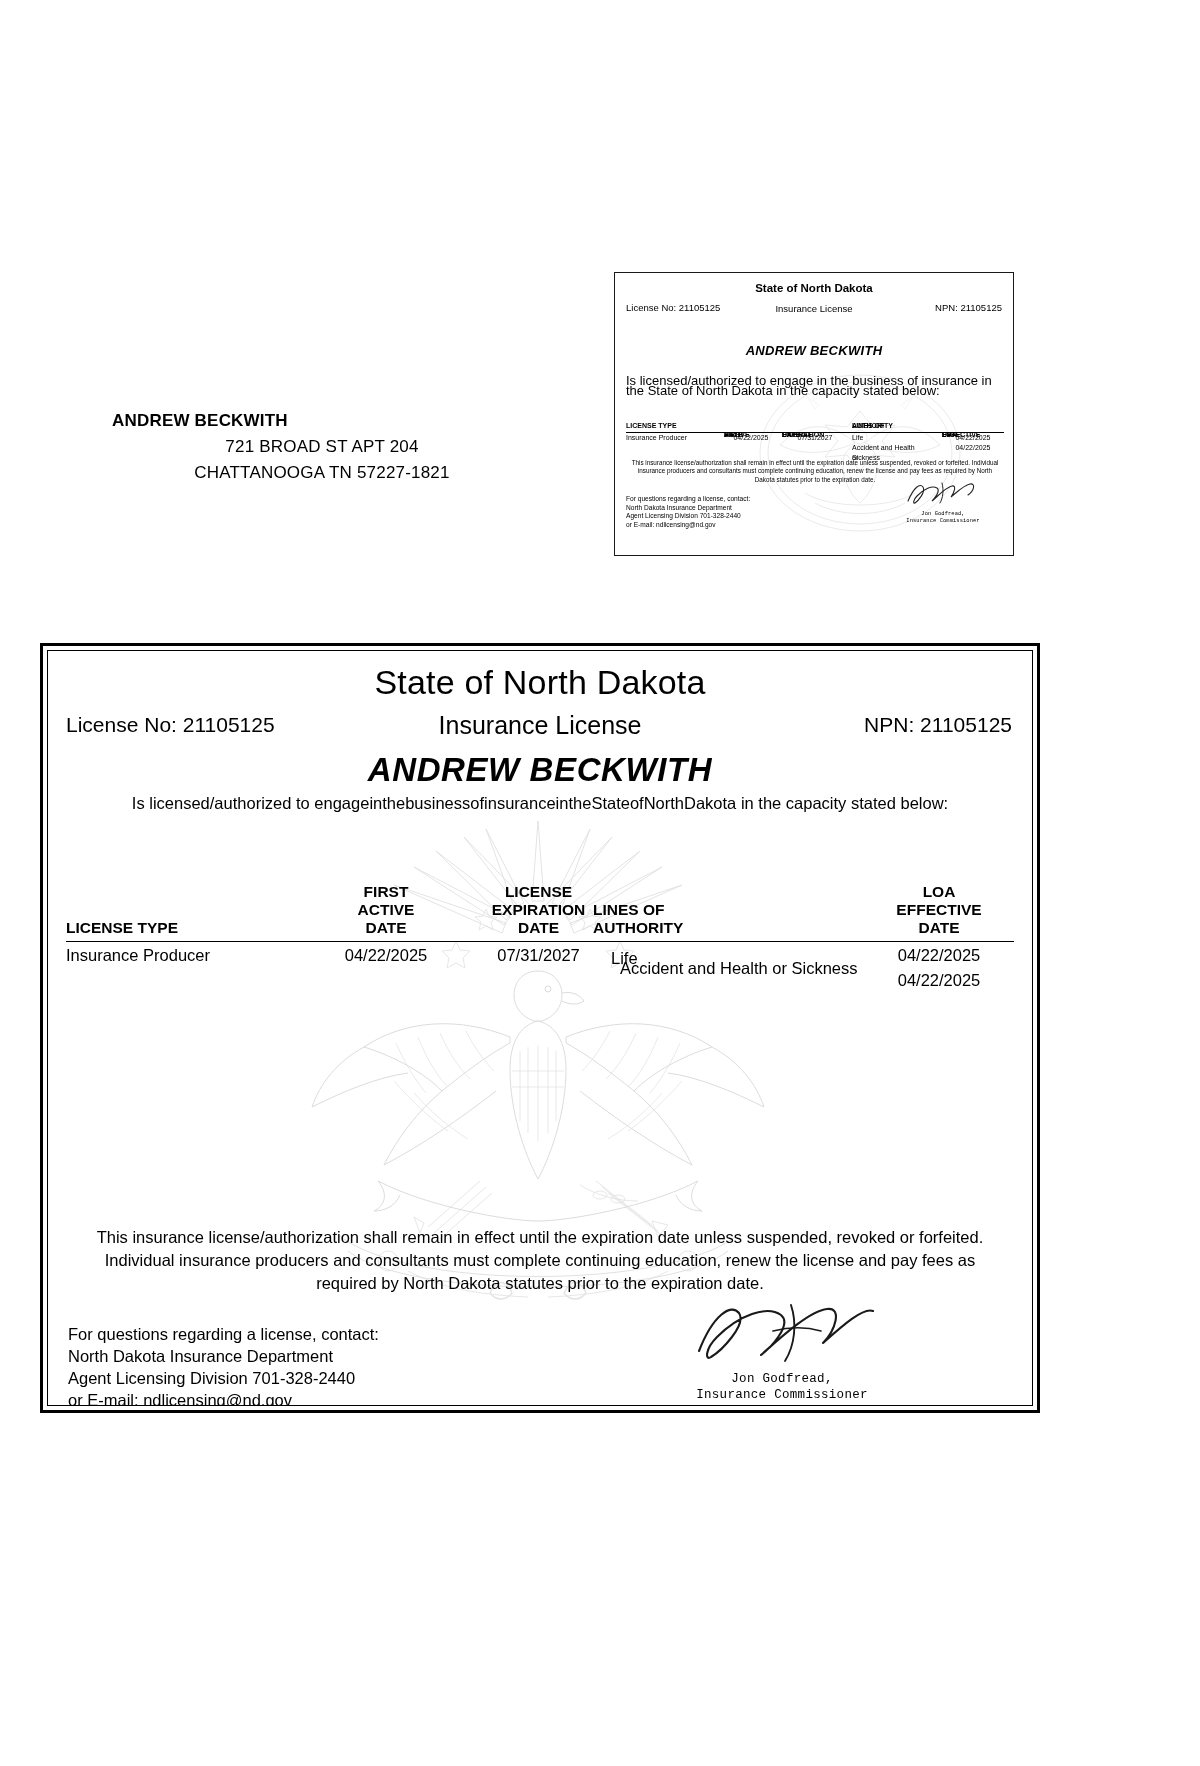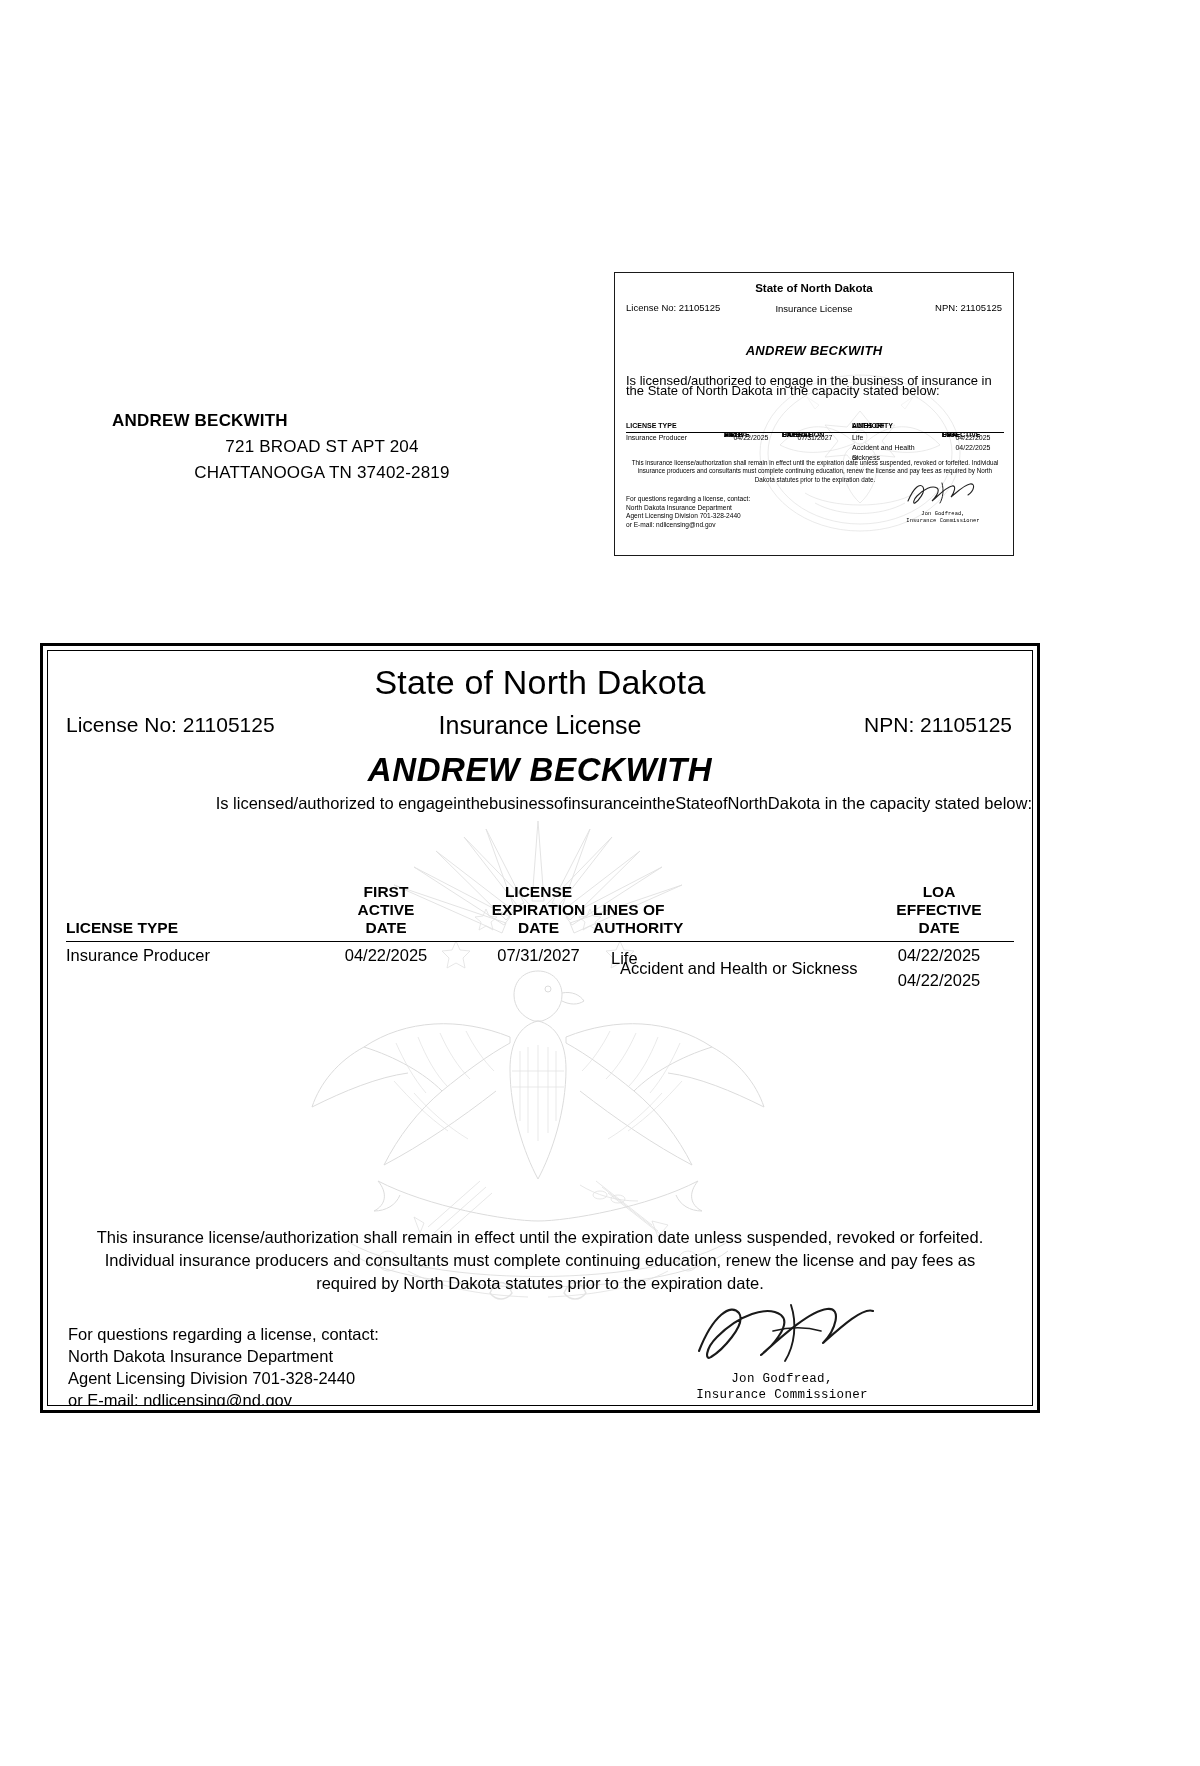--- a/index.html
+++ b/index.html
@@ -247,21 +247,21 @@
     text-align: center;
     font-size: 33px;
     font-weight: bold;
     font-style: italic;
     letter-spacing: 0.6px;
   }
   .lc-lead {
     position: absolute;
     left: 0; right: 0;
     top: 143px;
-    text-align: right;
+    text-align: center;
     font-size: 16.5px;
   }
   .lc-resident {
     position: absolute;
     left: 0; right: 0;
     top: 194px;
     text-align: center;
     font-size: 16px;
     font-weight: bold;
     letter-spacing: 0.4px;
@@ -340,21 +340,21 @@
     line-height: 16px;
     letter-spacing: 0.3px;
   }
 </style>
 </head>
 <body>
 
 <div id="address-block">
   <div class="addr-name">ANDREW BECKWITH</div>
   <div class="addr-line">721 BROAD ST APT 204</div>
-  <div class="addr-line">CHATTANOOGA TN 37402-2819</div>
+  <div class="addr-line">CHATTANOOGA TN 57227-1821</div>
 </div>
 
 <div id="small-card">
 
   <svg class="sc-eagle" viewBox="0 0 230 190">
     <g fill="none" stroke="#777" stroke-width="0.7">
       <ellipse cx="115" cy="100" rx="100" ry="78"></ellipse>
       <ellipse cx="115" cy="100" rx="92" ry="71"></ellipse>
       <path d="M115 58 L128 74 L150 72 L137 88 L150 104 L128 102 L115 118 L102 102 L80 104 L93 88 L80 72 L102 74 Z"></path>
       <path d="M35 92 C60 66 88 70 110 90 C88 100 58 104 35 92 Z"></path>

